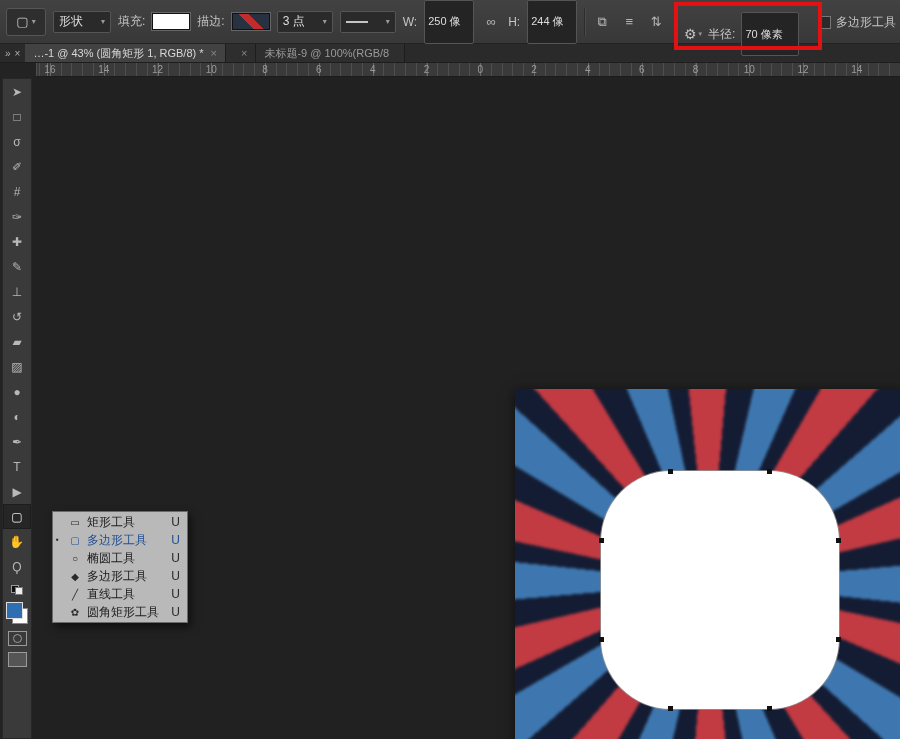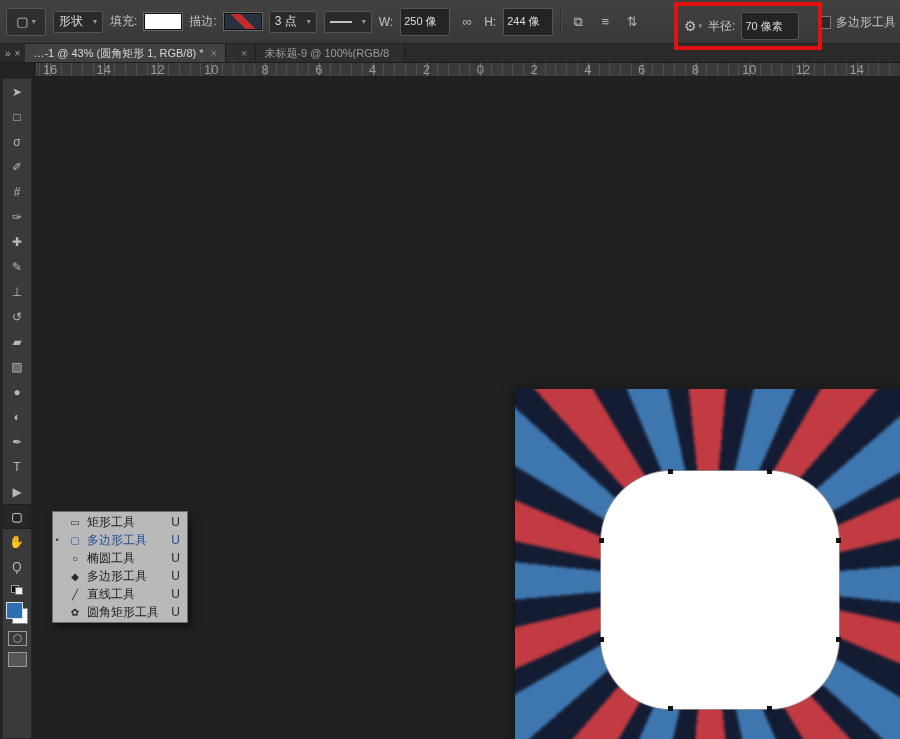--- a/index.html
+++ b/index.html
@@ -16,33 +16,33 @@
     display:flex;align-items:center;gap:7px;padding:0 6px;
     color:#cfcfcf;font-size:12px;white-space:nowrap;z-index:10;
   }
   .tool-preset-btn{
     width:40px;height:28px;background:#2e2e2e;border:1px solid #565656;border-radius:3px;
     color:#c8c8c8;display:flex;align-items:center;justify-content:center;gap:3px;font-size:13px;
   }
   .tool-preset-btn .caret{font-size:8px;color:#999;}
   .combo{
     height:20px;background:#2a2a2a;border:1px solid #555;border-radius:2px;
-    display:flex;align-items:center;gap:10px;padding:0 5px;color:#ddd;
+    display:flex;align-items:center;gap:18px;padding:0 5px;color:#ddd;
   }
   .combo .caret{font-size:8px;color:#999;}
   .lbl{color:#c4c4c4;}
   .swatch{width:36px;height:15px;border:1px solid #111;box-shadow:0 0 0 1px #666;display:inline-block;}
   .swatch.fill{background:#ffffff;}
   .swatch.stroke{
     background:linear-gradient(45deg,transparent 40%,#c22c2c 40%,#c22c2c 60%,transparent 60%),#27313f;
   }
   .line-preview{width:22px;height:2px;background:#c4c4c4;display:inline-block;}
   .ob-input{
     width:42px;height:18px;background:#242424;border:1px solid #555;border-radius:2px;
-    color:#ddd;font-size:11px;padding:4px 3px;font-family:"Liberation Sans","DejaVu Sans",sans-serif;
+    color:#ddd;font-size:11px;padding:12px 3px;font-family:"Liberation Sans","DejaVu Sans",sans-serif;
   }
   .ob-input.radius{width:50px;}
   .icon-btn{
     width:20px;height:20px;display:flex;align-items:center;justify-content:center;
     color:#b5b5b5;font-size:13px;border-radius:2px;
   }
   .sep{width:1px;height:28px;background:#2d2d2d;box-shadow:1px 0 0 #4a4a4a;}
   .radius-group{position:absolute;left:684px;top:12px;display:flex;align-items:center;gap:6px;}
   .gear-btn{display:flex;align-items:center;color:#c0c0c0;font-size:14px;gap:2px;}
   .gear-btn .caret{font-size:7px;color:#999;}
@@ -75,21 +75,21 @@
   .ruler-ticks{
     position:absolute;inset:0;
     background-image:
       repeating-linear-gradient(to right,#6a6a6a 0 1px,transparent 1px 53.8px),
       repeating-linear-gradient(to right,#4f4f4f 0 1px,transparent 1px 10.76px);
     background-position:14px 0,3px 9px;
   }
   .ruler-labels{
     position:absolute;left:-13px;top:0;display:flex;height:13px;align-items:center;
   }
-  .ruler-num{width:53.8px;text-align:center;font-size:13px;color:#9a9a9a;}
+  .ruler-num{width:53.8px;text-align:center;font-size:10px;color:#9a9a9a;}
   
   .toolbar{
     position:absolute;left:2px;top:78px;width:30px;bottom:0;box-sizing:border-box;
     background:#3a3a3a;border:1px solid #272727;display:flex;flex-direction:column;
     align-items:center;z-index:20;
   }
   .toolbar-tools{display:flex;flex-direction:column;align-items:center;width:100%;}
   .tool{
     width:28px;height:25px;background:transparent;border:none;color:#b8b8b8;
     display:flex;align-items:center;justify-content:center;font-size:12px;padding:0;

